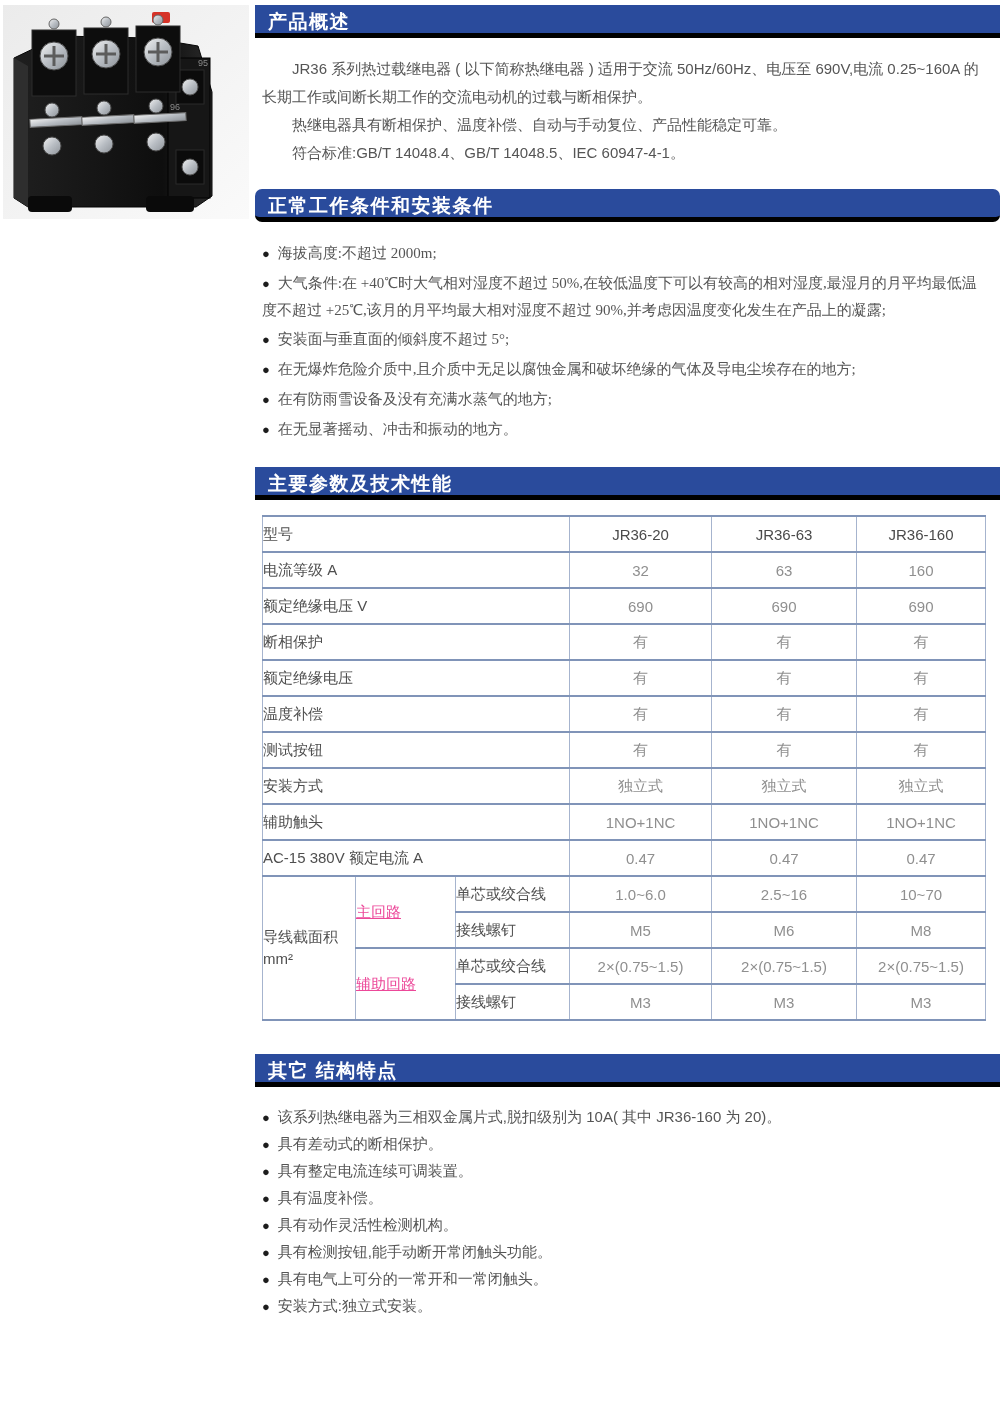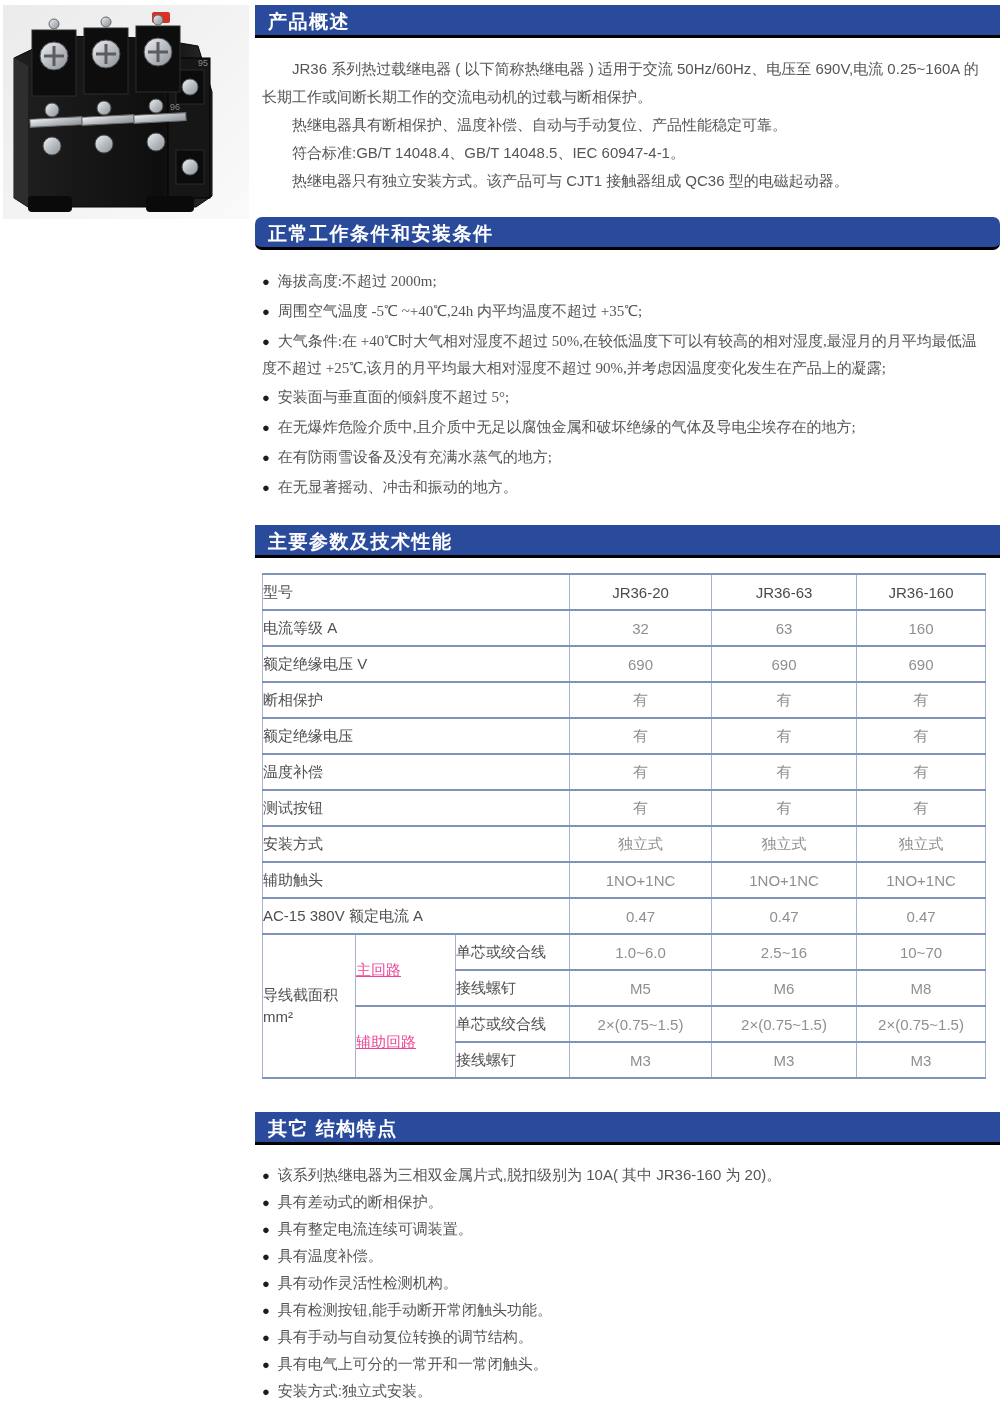--- a/index.html
+++ b/index.html
@@ -7,21 +7,21 @@
     width:1000px;height:1411px;position:relative;background:#ffffff;
     font-family:"Liberation Sans","DejaVu Sans",sans-serif;
     overflow:hidden;
   }
   .photo{position:absolute;left:0;top:0;width:252px;height:228px;}
   .content{margin-left:255px;}
   .bar{
     height:33px;background:#2a4b9c;color:#ffffff;
     font-size:19px;font-weight:bold;line-height:33px;
     padding-left:13px;letter-spacing:1.5px;
-    border-bottom:3px solid #000000;box-sizing:border-box;
+    border-bottom:5px solid #000000;box-sizing:border-box;
   }
   .bar-1{margin-top:5px;}
   .bar-2{margin-top:22px;border-radius:7px;}
   .bar-3{margin-top:24px;}
   .bar-4{margin-top:33px;}
   .paras{padding:17px 16px 0 7px;color:#555555;font-size:15px;line-height:28px;}
   .paras p{margin:0;text-indent:2em;}
   .bullets{padding:15px 16px 0 7px;color:#555555;font-size:15px;line-height:26px;}
   .bullets .item{margin:3px 0;font-family:Liberation Serif, serif;}
   .blt{color:#1c1c1c;font-size:13px;margin-right:8px;}
@@ -116,27 +116,25 @@
   </svg>
 </div>
 
 <div class="content">
 
   <div class="bar bar-1">产品概述</div>
   <div class="paras">
     <p>JR36 系列热过载继电器 ( 以下简称热继电器 ) 适用于交流 50Hz/60Hz、电压至 690V,电流 0.25~160A 的长期工作或间断长期工作的交流电动机的过载与断相保护。</p>
     <p>热继电器具有断相保护、温度补偿、自动与手动复位、产品性能稳定可靠。</p>
     <p>符合标准:GB/T 14048.4、GB/T 14048.5、IEC 60947-4-1。</p>
-    <p>热继电器只有独立安装方式。该产品可与 CJT1 接触器组成 QC36 型的电磁起动器。</p>
   </div>
 
   <div class="bar bar-2">正常工作条件和安装条件</div>
   <div class="bullets">
     <div class="item"><span class="blt">●</span><span>海拔高度:不超过 2000m;</span></div>
-    <div class="item"><span class="blt">●</span><span>周围空气温度 -5℃ ~+40℃,24h 内平均温度不超过 +35℃;</span></div>
     <div class="item"><span class="blt">●</span><span>大气条件:在 +40℃时大气相对湿度不超过 50%,在较低温度下可以有较高的相对湿度,最湿月的月平均最低温度不超过 +25℃,该月的月平均最大相对湿度不超过 90%,并考虑因温度变化发生在产品上的凝露;</span></div>
     <div class="item"><span class="blt">●</span><span>安装面与垂直面的倾斜度不超过 5°;</span></div>
     <div class="item"><span class="blt">●</span><span>在无爆炸危险介质中,且介质中无足以腐蚀金属和破坏绝缘的气体及导电尘埃存在的地方;</span></div>
     <div class="item"><span class="blt">●</span><span>在有防雨雪设备及没有充满水蒸气的地方;</span></div>
     <div class="item"><span class="blt">●</span><span>在无显著摇动、冲击和振动的地方。</span></div>
   </div>
 
   <div class="bar bar-3">主要参数及技术性能</div>
 
   <table class="params">
@@ -243,18 +241,17 @@
     </table>
 
   <div class="bar bar-4">其它 结构特点</div>
   <div class="bullets2">
     <div class="item"><span class="blt">●</span><span>该系列热继电器为三相双金属片式,脱扣级别为 10A( 其中 JR36-160 为 20)。</span></div>
     <div class="item"><span class="blt">●</span><span>具有差动式的断相保护。</span></div>
     <div class="item"><span class="blt">●</span><span>具有整定电流连续可调装置。</span></div>
     <div class="item"><span class="blt">●</span><span>具有温度补偿。</span></div>
     <div class="item"><span class="blt">●</span><span>具有动作灵活性检测机构。</span></div>
     <div class="item"><span class="blt">●</span><span>具有检测按钮,能手动断开常闭触头功能。</span></div>
-    <div class="item"><span class="blt">●</span><span>具有手动与自动复位转换的调节结构。</span></div>
     <div class="item"><span class="blt">●</span><span>具有电气上可分的一常开和一常闭触头。</span></div>
     <div class="item"><span class="blt">●</span><span>安装方式:独立式安装。</span></div>
   </div>
 
 </div>
 
 </body></html>

